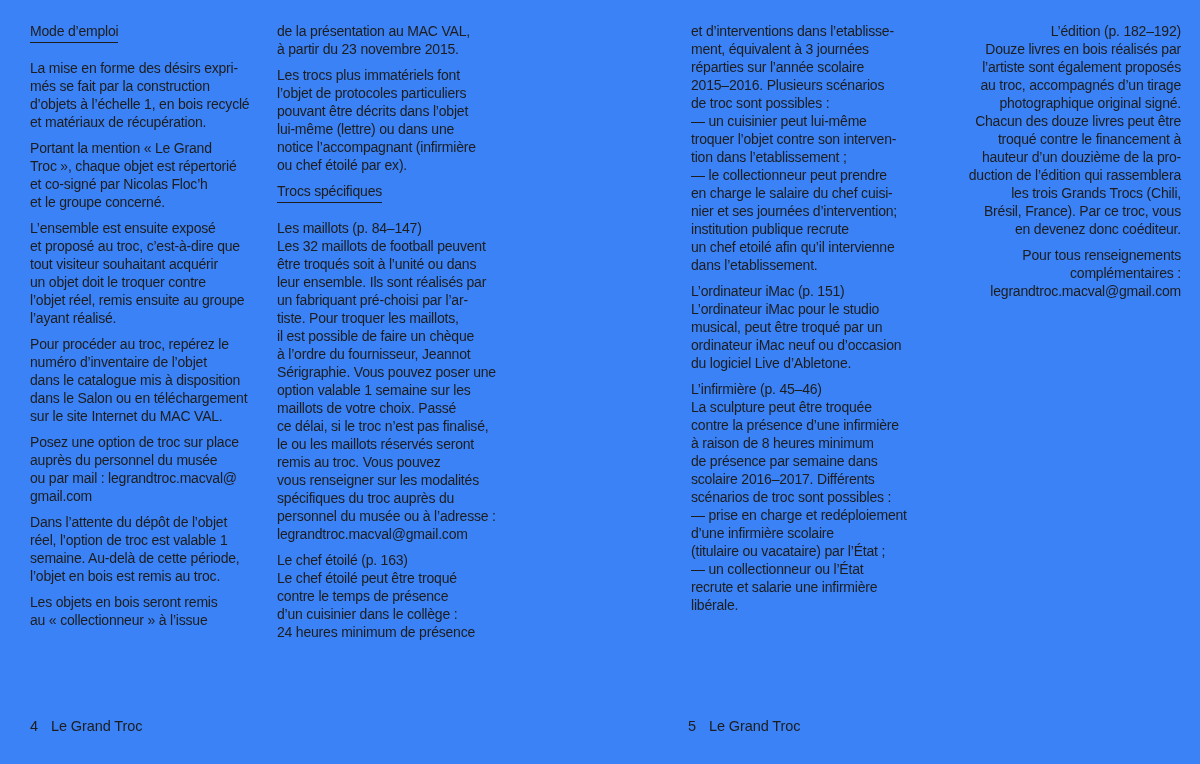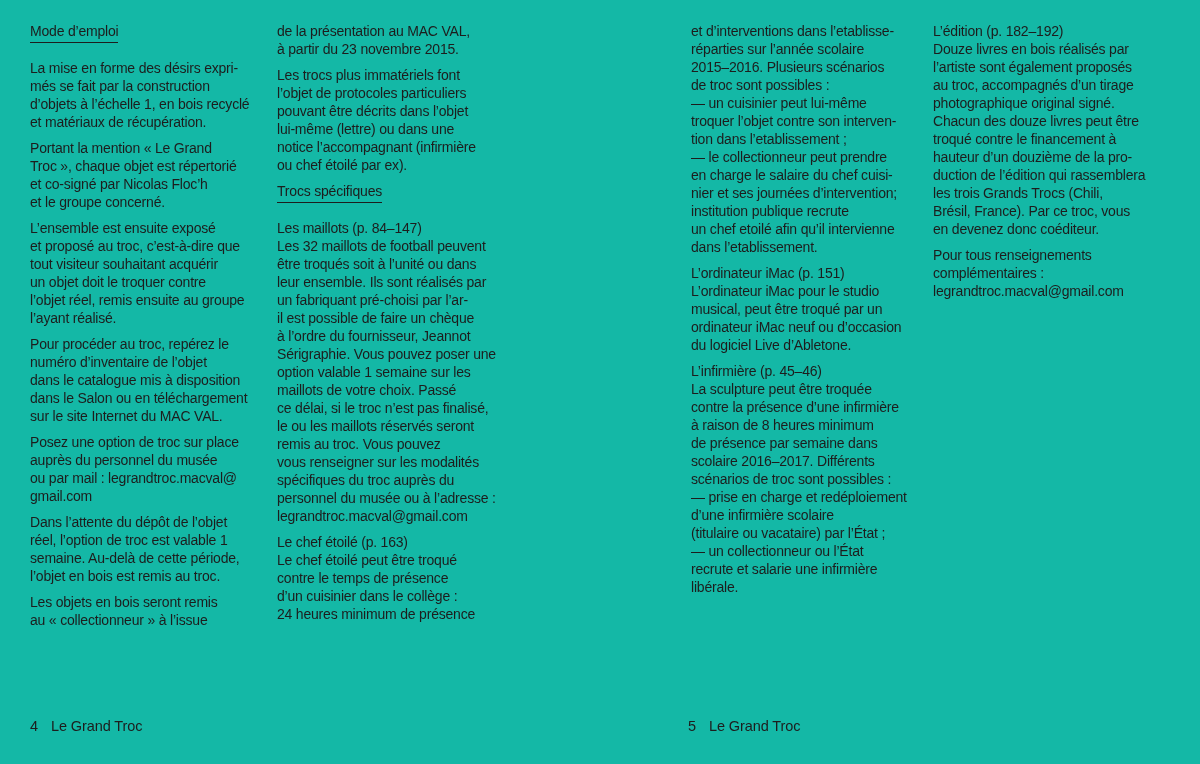--- a/index.html
+++ b/index.html
@@ -4,21 +4,21 @@
 <style>
   html, body {
     margin: 0;
     padding: 0;
     background: #e8e8e8;
   }
   .spread {
     position: relative;
     width: 1200px;
     height: 764px;
-    background: #14b8a6;
+    background: #3b82f6;
     overflow: hidden;
     font-family: "Liberation Sans", "DejaVu Sans", sans-serif;
     color: #1d1d1d;
   }
   .page {
     position: absolute;
     top: 0;
     bottom: 0;
   }
   .page-left  { left: 0;     width: 600px; }
@@ -29,21 +29,21 @@
     width: 248px;
     font-size: 14px;
     line-height: 18px;
     letter-spacing: -0.2px;
     white-space: nowrap;
   }
   
   .col-a { left: 30px; }
   .col-b { left: 277px; }
   .col-c { left: 91px; }   
-  .col-d { left: 333px; }  
+  .col-d { left: 333px; text-align: right; }  
   .block-para { margin: 0 0 8px 0; }
   .block-heading { margin: 0 0 16px 0; }
   .block-heading + .block-para { margin-top: 3px; }
   .block-heading:not(:first-child) { }
   .heading-text {
     display: inline-block;
     border-bottom: 1px solid #1d1d1d;
     padding-bottom: 2px;
   }
   .line { height: 18px; }
@@ -125,20 +125,21 @@
           <div class="line">notice l’accompagnant (infirmière</div>
           <div class="line">ou chef étoilé par ex).</div>
         </div>
         <div class="block block-heading"><span class="heading-text">Trocs spécifiques</span></div>
         <div class="block block-para">
           <div class="line">Les maillots (p. 84–147)</div>
           <div class="line">Les 32 maillots de football peuvent</div>
           <div class="line">être troqués soit à l’unité ou dans</div>
           <div class="line">leur ensemble. Ils sont réalisés par</div>
           <div class="line">un fabriquant pré-choisi par l’ar-</div>
+          <div class="line">tiste. Pour troquer les maillots,</div>
           <div class="line">il est possible de faire un chèque</div>
           <div class="line">à l’ordre du fournisseur, Jeannot</div>
           <div class="line">Sérigraphie. Vous pouvez poser une</div>
           <div class="line">option valable 1 semaine sur les</div>
           <div class="line">maillots de votre choix. Passé</div>
           <div class="line">ce délai, si le troc n’est pas finalisé,</div>
           <div class="line">le ou les maillots réservés seront</div>
           <div class="line">remis au troc. Vous pouvez</div>
           <div class="line">vous renseigner sur les modalités</div>
           <div class="line">spécifiques du troc auprès du</div>
@@ -156,20 +157,21 @@
     <div class="footer footer-left">
       <span>4</span>
       <span>Le Grand Troc</span>
     </div>
   </section>
 
   <section class="page page-right">
     <div class="col col-c">
         <div class="block block-para">
           <div class="line">et d’interventions dans l’etablisse-</div>
+          <div class="line">ment, équivalent à 3 journées</div>
           <div class="line">réparties sur l’année scolaire</div>
           <div class="line">2015–2016. Plusieurs scénarios</div>
           <div class="line">de troc sont possibles :</div>
           <div class="line">— un cuisinier peut lui-même</div>
           <div class="line">troquer l’objet contre son interven-</div>
           <div class="line">tion dans l’etablissement ;</div>
           <div class="line">— le collectionneur peut prendre</div>
           <div class="line">en charge le salaire du chef cuisi-</div>
           <div class="line">nier et ses journées d’intervention;</div>
           <div class="line">institution publique recrute</div>

